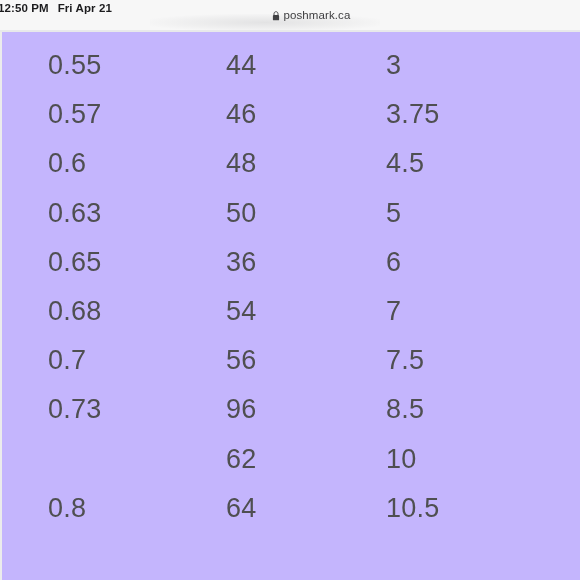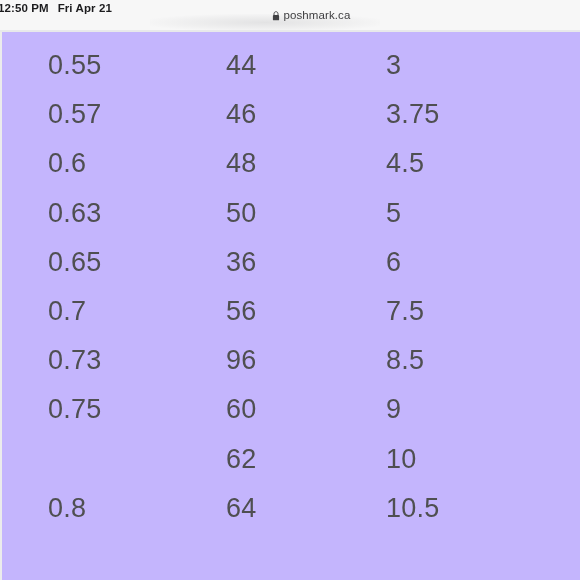--- a/index.html
+++ b/index.html
@@ -173,38 +173,38 @@
       <span class="cell col-2">50</span>
       <span class="cell col-3">5</span>
     </div>
 
     <div class="table-row">
       <span class="cell col-1">0.65</span>
       <span class="cell col-2">36</span>
       <span class="cell col-3">6</span>
     </div>
 
+    <div class="table-row">
+      <span class="cell col-1">0.68</span>
+      <span class="cell col-2">54</span>
+      <span class="cell col-3">7</span>
+    </div>
 
     <div class="table-row">
       <span class="cell col-1">0.7</span>
       <span class="cell col-2">56</span>
       <span class="cell col-3">7.5</span>
     </div>
 
     <div class="table-row">
       <span class="cell col-1">0.73</span>
       <span class="cell col-2">96</span>
       <span class="cell col-3">8.5</span>
     </div>
 
-    <div class="table-row">
-      <span class="cell col-1">0.75</span>
-      <span class="cell col-2">60</span>
-      <span class="cell col-3">9</span>
-    </div>
 
     <div class="table-row">
       <span class="cell col-2">62</span>
       <span class="cell col-3">10</span>
     </div>
 
     <div class="table-row">
       <span class="cell col-1">0.8</span>
       <span class="cell col-2">64</span>
       <span class="cell col-3">10.5</span>

